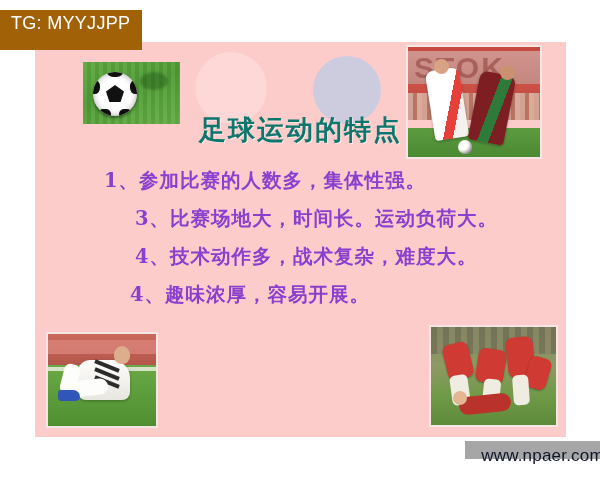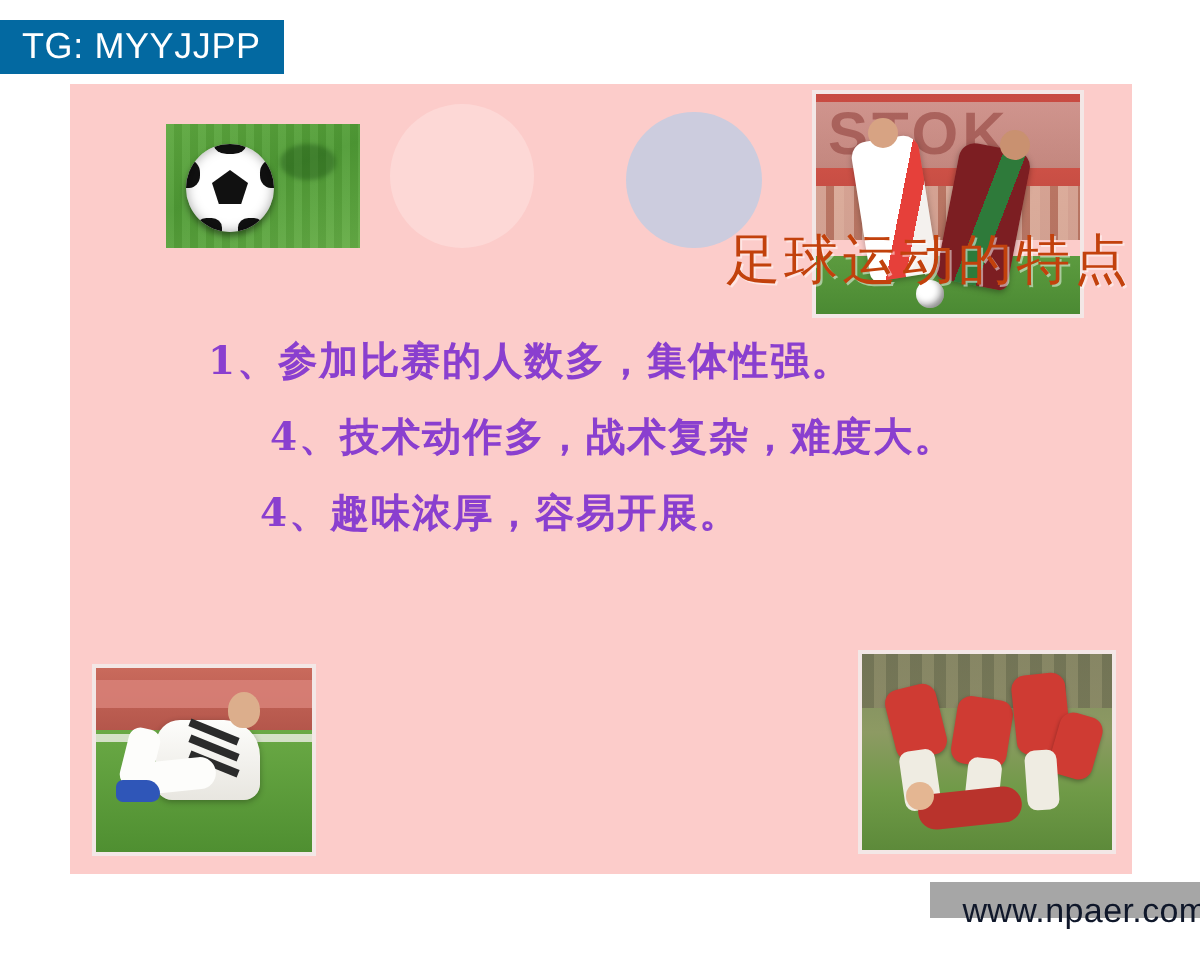--- a/index.html
+++ b/index.html
@@ -148,26 +148,26 @@
   #photo-scramble .w2{left:52px;top:52px;width:17px;height:28px;transform:rotate(6deg);}
   #photo-scramble .w3{left:82px;top:48px;width:16px;height:30px;transform:rotate(-4deg);}
   #photo-scramble .keeper{position:absolute;left:28px;top:68px;width:52px;height:18px;
     background:#b9332c;border-radius:9px;transform:rotate(-6deg);}
   #photo-scramble .sk{position:absolute;left:22px;top:64px;width:14px;height:14px;
     border-radius:50%;background:#e4b692;}
 
   
   .slide-title{
     position:absolute;left:0;right:0;top:70px;
-    text-align:right;
+    text-align:center;
     font-family:"DejaVu Serif","Liberation Serif",serif;
-    font-weight:normal;
+    font-weight:bold;
     font-size:27px;
     letter-spacing:2px;
-    color:#c2410c;
+    color:#0f766e;
     text-shadow:1px 1px 0 rgba(255,255,255,.5);
     white-space:nowrap;
   }
 
   
   .bullets{
     position:absolute;left:0;right:0;top:120px;
   }
   .bullet{
     font-family:"DejaVu Serif","Liberation Serif",serif;
@@ -180,22 +180,22 @@
     line-height:38px;
   }
   .bullet.b1{padding-left:69px;}
   .bullet.b2{padding-left:103px;}
   .bullet.b3{padding-left:100px;}
   .bullet.b4{padding-left:100px;}
   .bullet.b5{padding-left:95px;}
 
   
   .tg-bar{
-    position:absolute;left:0;top:10px;width:142px;height:27px;
-    background:#0369a1;
+    position:absolute;left:0;top:10px;width:142px;height:40px;
+    background:#a16207;
     color:#ffffff;
     font-size:18px;
     line-height:27px;
     padding-left:11px;
     box-sizing:border-box;
     letter-spacing:.3px;
   }
   .wm-bar{
     position:absolute;left:465px;top:441px;width:155px;height:18px;
     background:#a6a6a6;
@@ -269,20 +269,21 @@
       <div class="w w2"></div>
       <div class="w w3"></div>
       <div class="keeper"></div>
       <div class="sk"></div>
     </div>
 
     <div class="slide-title">足球运动的特点</div>
 
     <div class="bullets">
       <div class="bullet b1">1、参加比赛的人数多，集体性强。</div>
+      <div class="bullet b3">3、比赛场地大，时间长。运动负荷大。</div>
       <div class="bullet b4">4、技术动作多，战术复杂，难度大。</div>
       <div class="bullet b5">4、趣味浓厚，容易开展。</div>
     </div>
 
   </div>
 
   <div class="tg-bar">TG: MYYJJPP</div>
 
   <div class="wm-bar">www.npaer.com</div>
 

